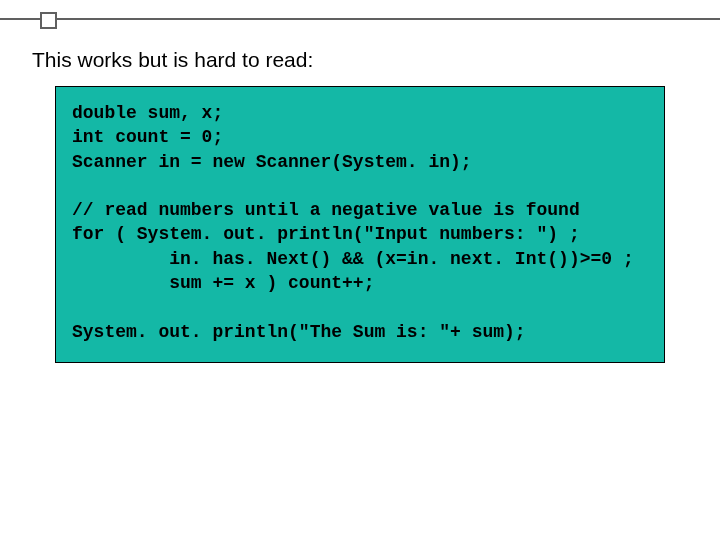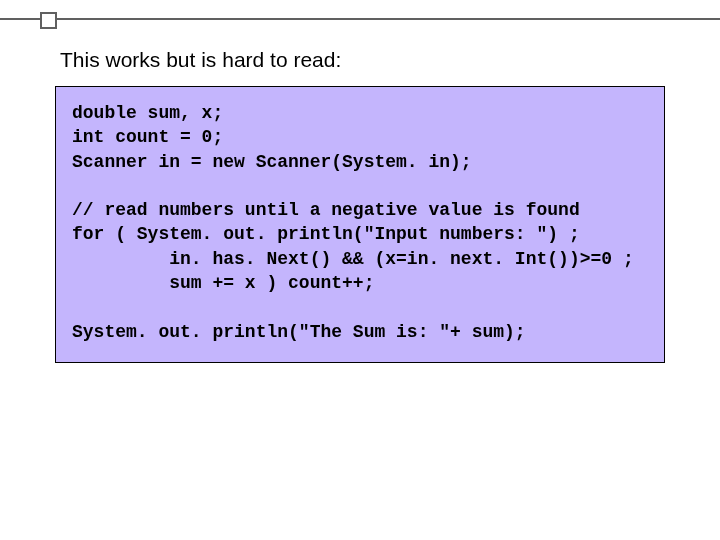--- a/index.html
+++ b/index.html
@@ -42,28 +42,28 @@
   .rule-box {
     position: absolute;
     left: 40px;
     top: 4px;
     width: 13px;
     height: 13px;
     background: #fff;
     border: 2px solid #606060;
   }
   .subtext {
-    padding: 18px 60px 0 60px;
+    padding: 18px 60px 0 32px;
     font-size: 21px;
     color: #000;
   }
   .code-box {
     margin: 14px 55px 0 55px;
     border: 1px solid #000;
-    background: #c4b5fd;
+    background: #14b8a6;
     padding: 14px 16px 18px 16px;
     font-family: "Courier New", Courier, monospace;
     font-size: 18px;
     font-weight: bold;
     color: #000;
     line-height: 1.35;
     white-space: pre;
   }
 </style>
 </head>

